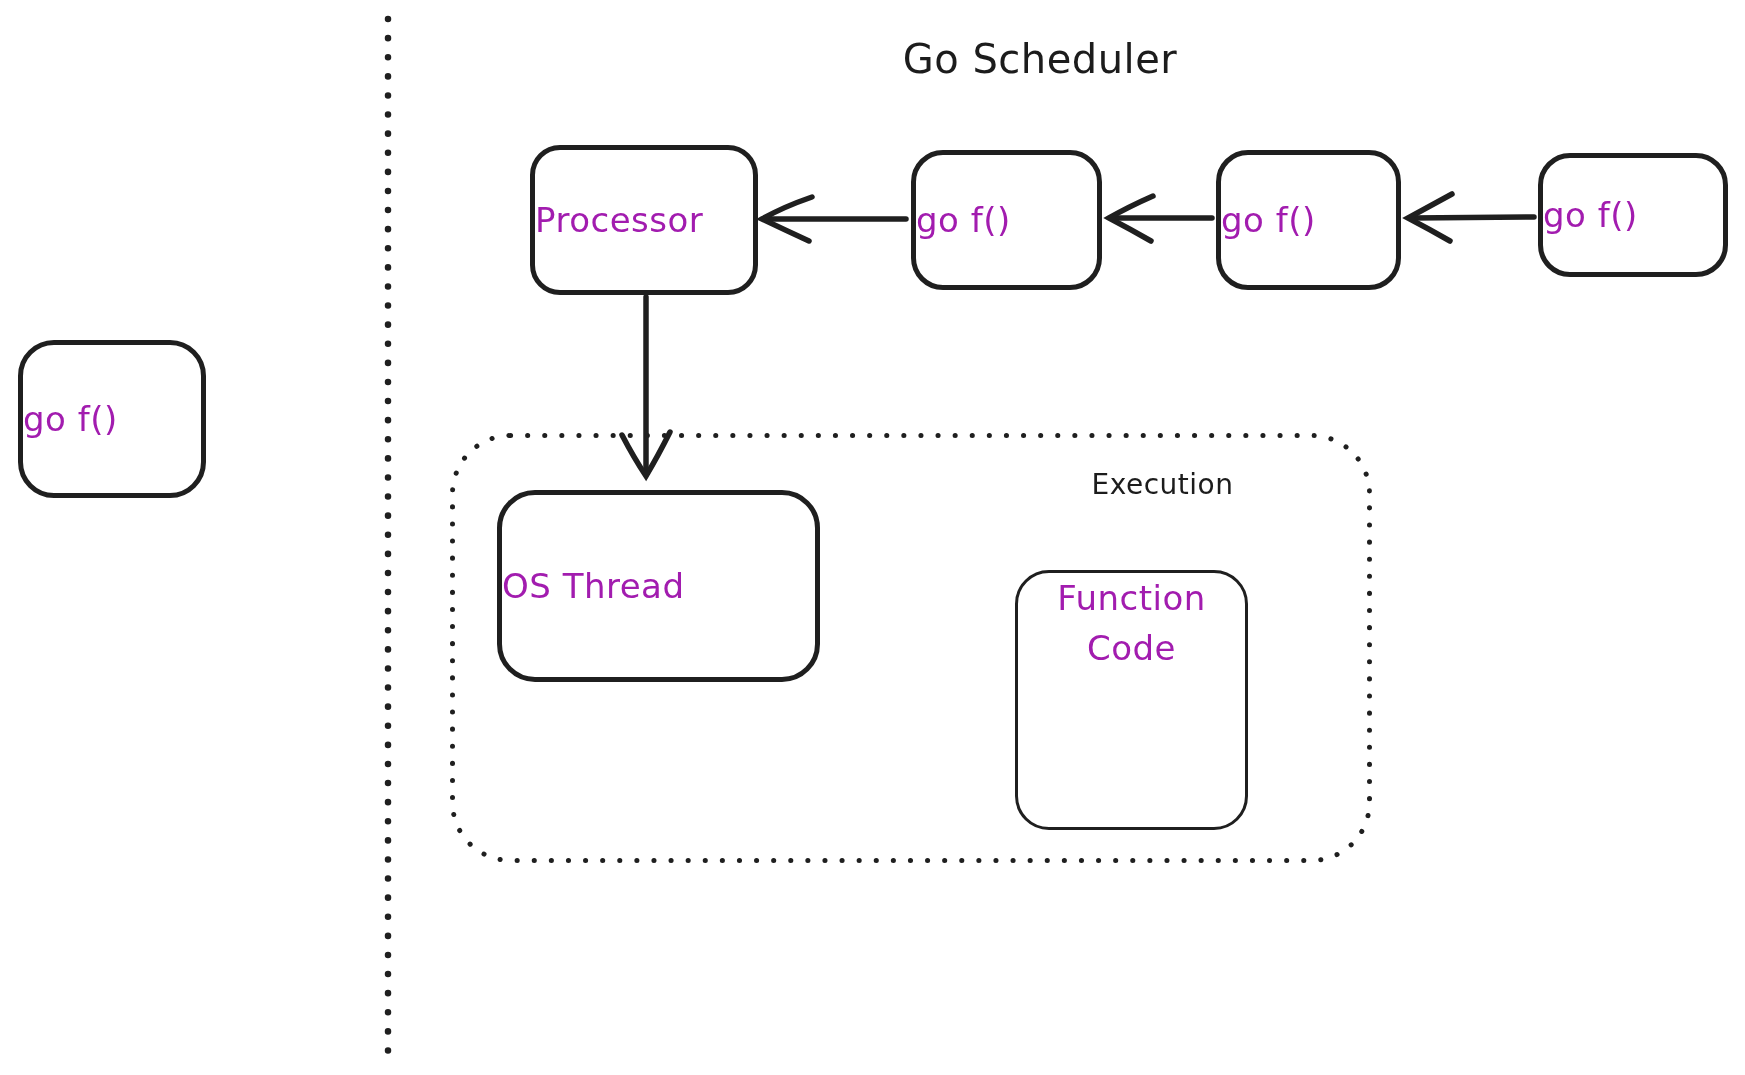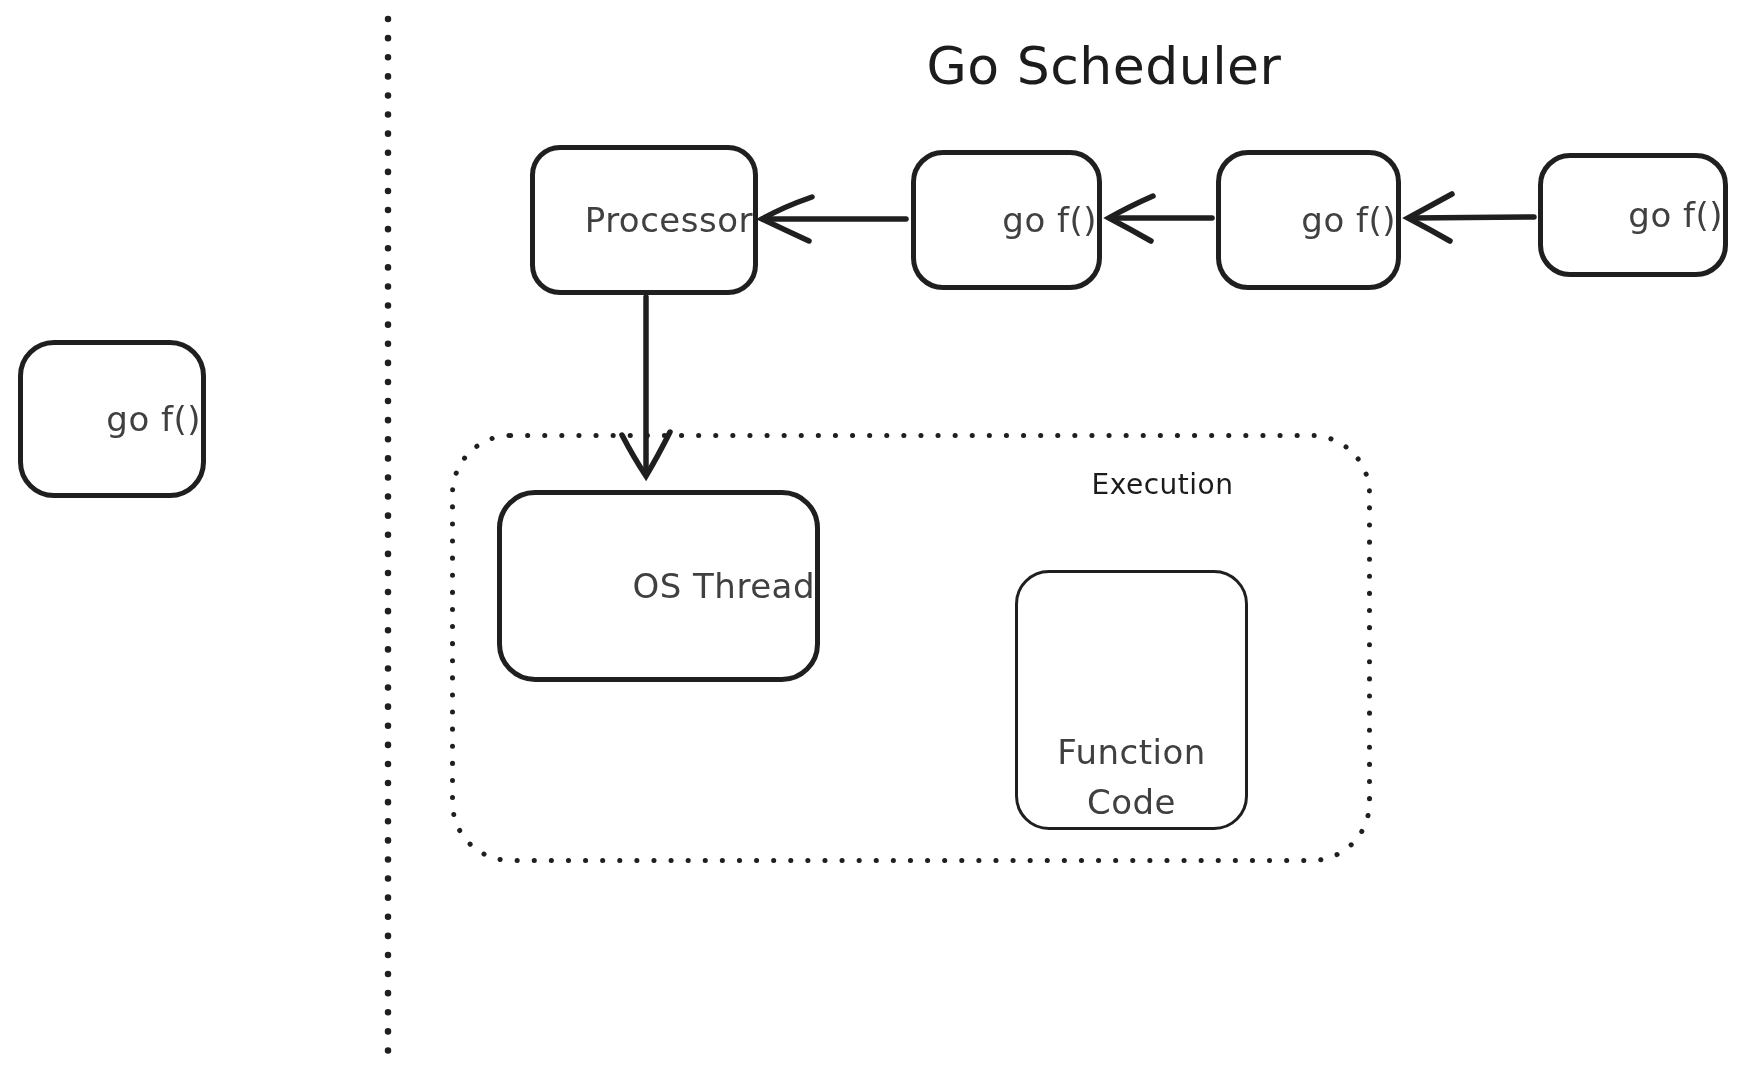--- a/index.html
+++ b/index.html
@@ -23,38 +23,38 @@
     height: 1075px;
   }
   .label {
     position: absolute;
     color: #1c1c1c;
     letter-spacing: 0.5px;
     text-align: center;
     white-space: nowrap;
   }
   .title {
-    left: 864px; top: 36px; width: 480px;
-    font-size: 52px;
+    left: 800px; top: 36px; width: 480px;
+    font-size: 40px;
   }
   .execution-label {
     left: 1040px; top: 468px; width: 245px;
     font-size: 28px;
   }
   .node {
     position: absolute;
     box-sizing: border-box;
     background: #ffffff;
     border: 5px solid #1f1f1f;
     display: flex;
     align-items: center;
-    justify-content: flex-end;
+    justify-content: flex-start;
     font-size: 34px;
     letter-spacing: 0.5px;
-    color: #404040;
+    color: #a21caf;
     text-align: center;
   }
   .goroutine-left { left: 18px;  top: 340px; width: 188px; height: 158px; border-radius: 36px; }
   .processor      { left: 530px; top: 145px; width: 228px; height: 150px; border-radius: 30px; }
   .queue-1        { left: 911px;  top: 150px; width: 191px; height: 140px; border-radius: 32px; }
   .queue-2        { left: 1216px; top: 150px; width: 185px; height: 140px; border-radius: 32px; }
   .queue-3        { left: 1538px; top: 153px; width: 190px; height: 124px; border-radius: 32px; }
   .os-thread      { left: 497px; top: 490px; width: 323px; height: 192px; border-radius: 38px; }
   .function-code  {
     left: 1015px; top: 570px; width: 233px; height: 260px;

